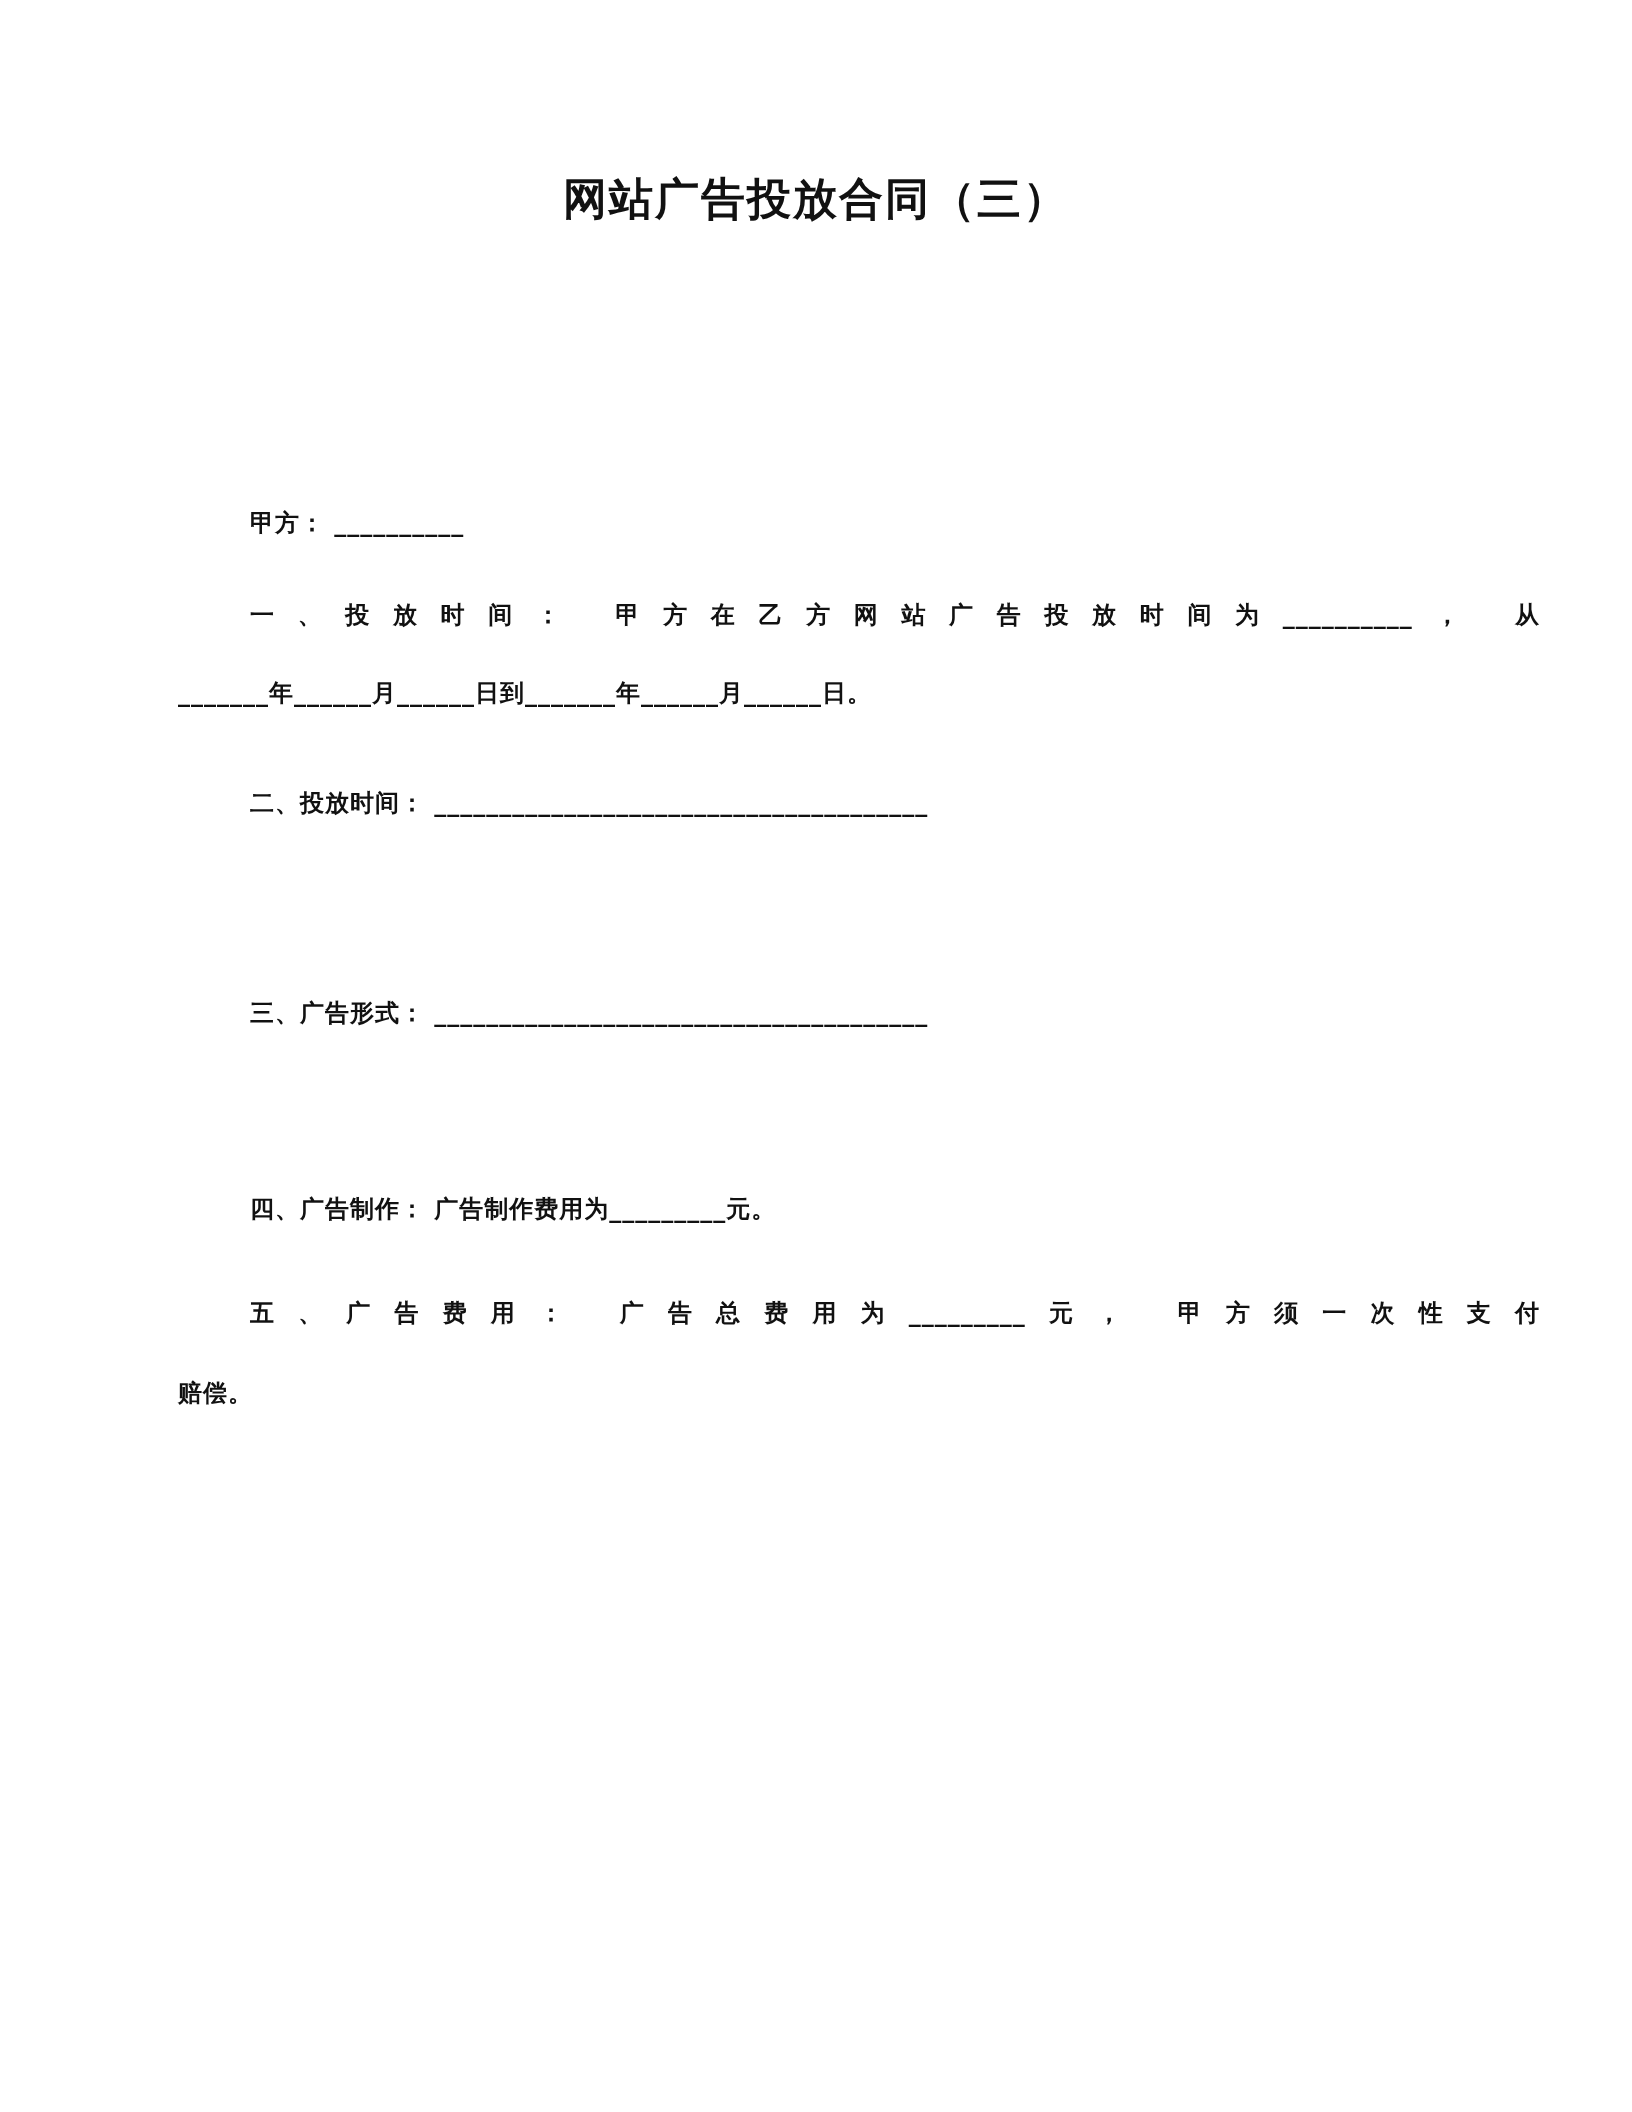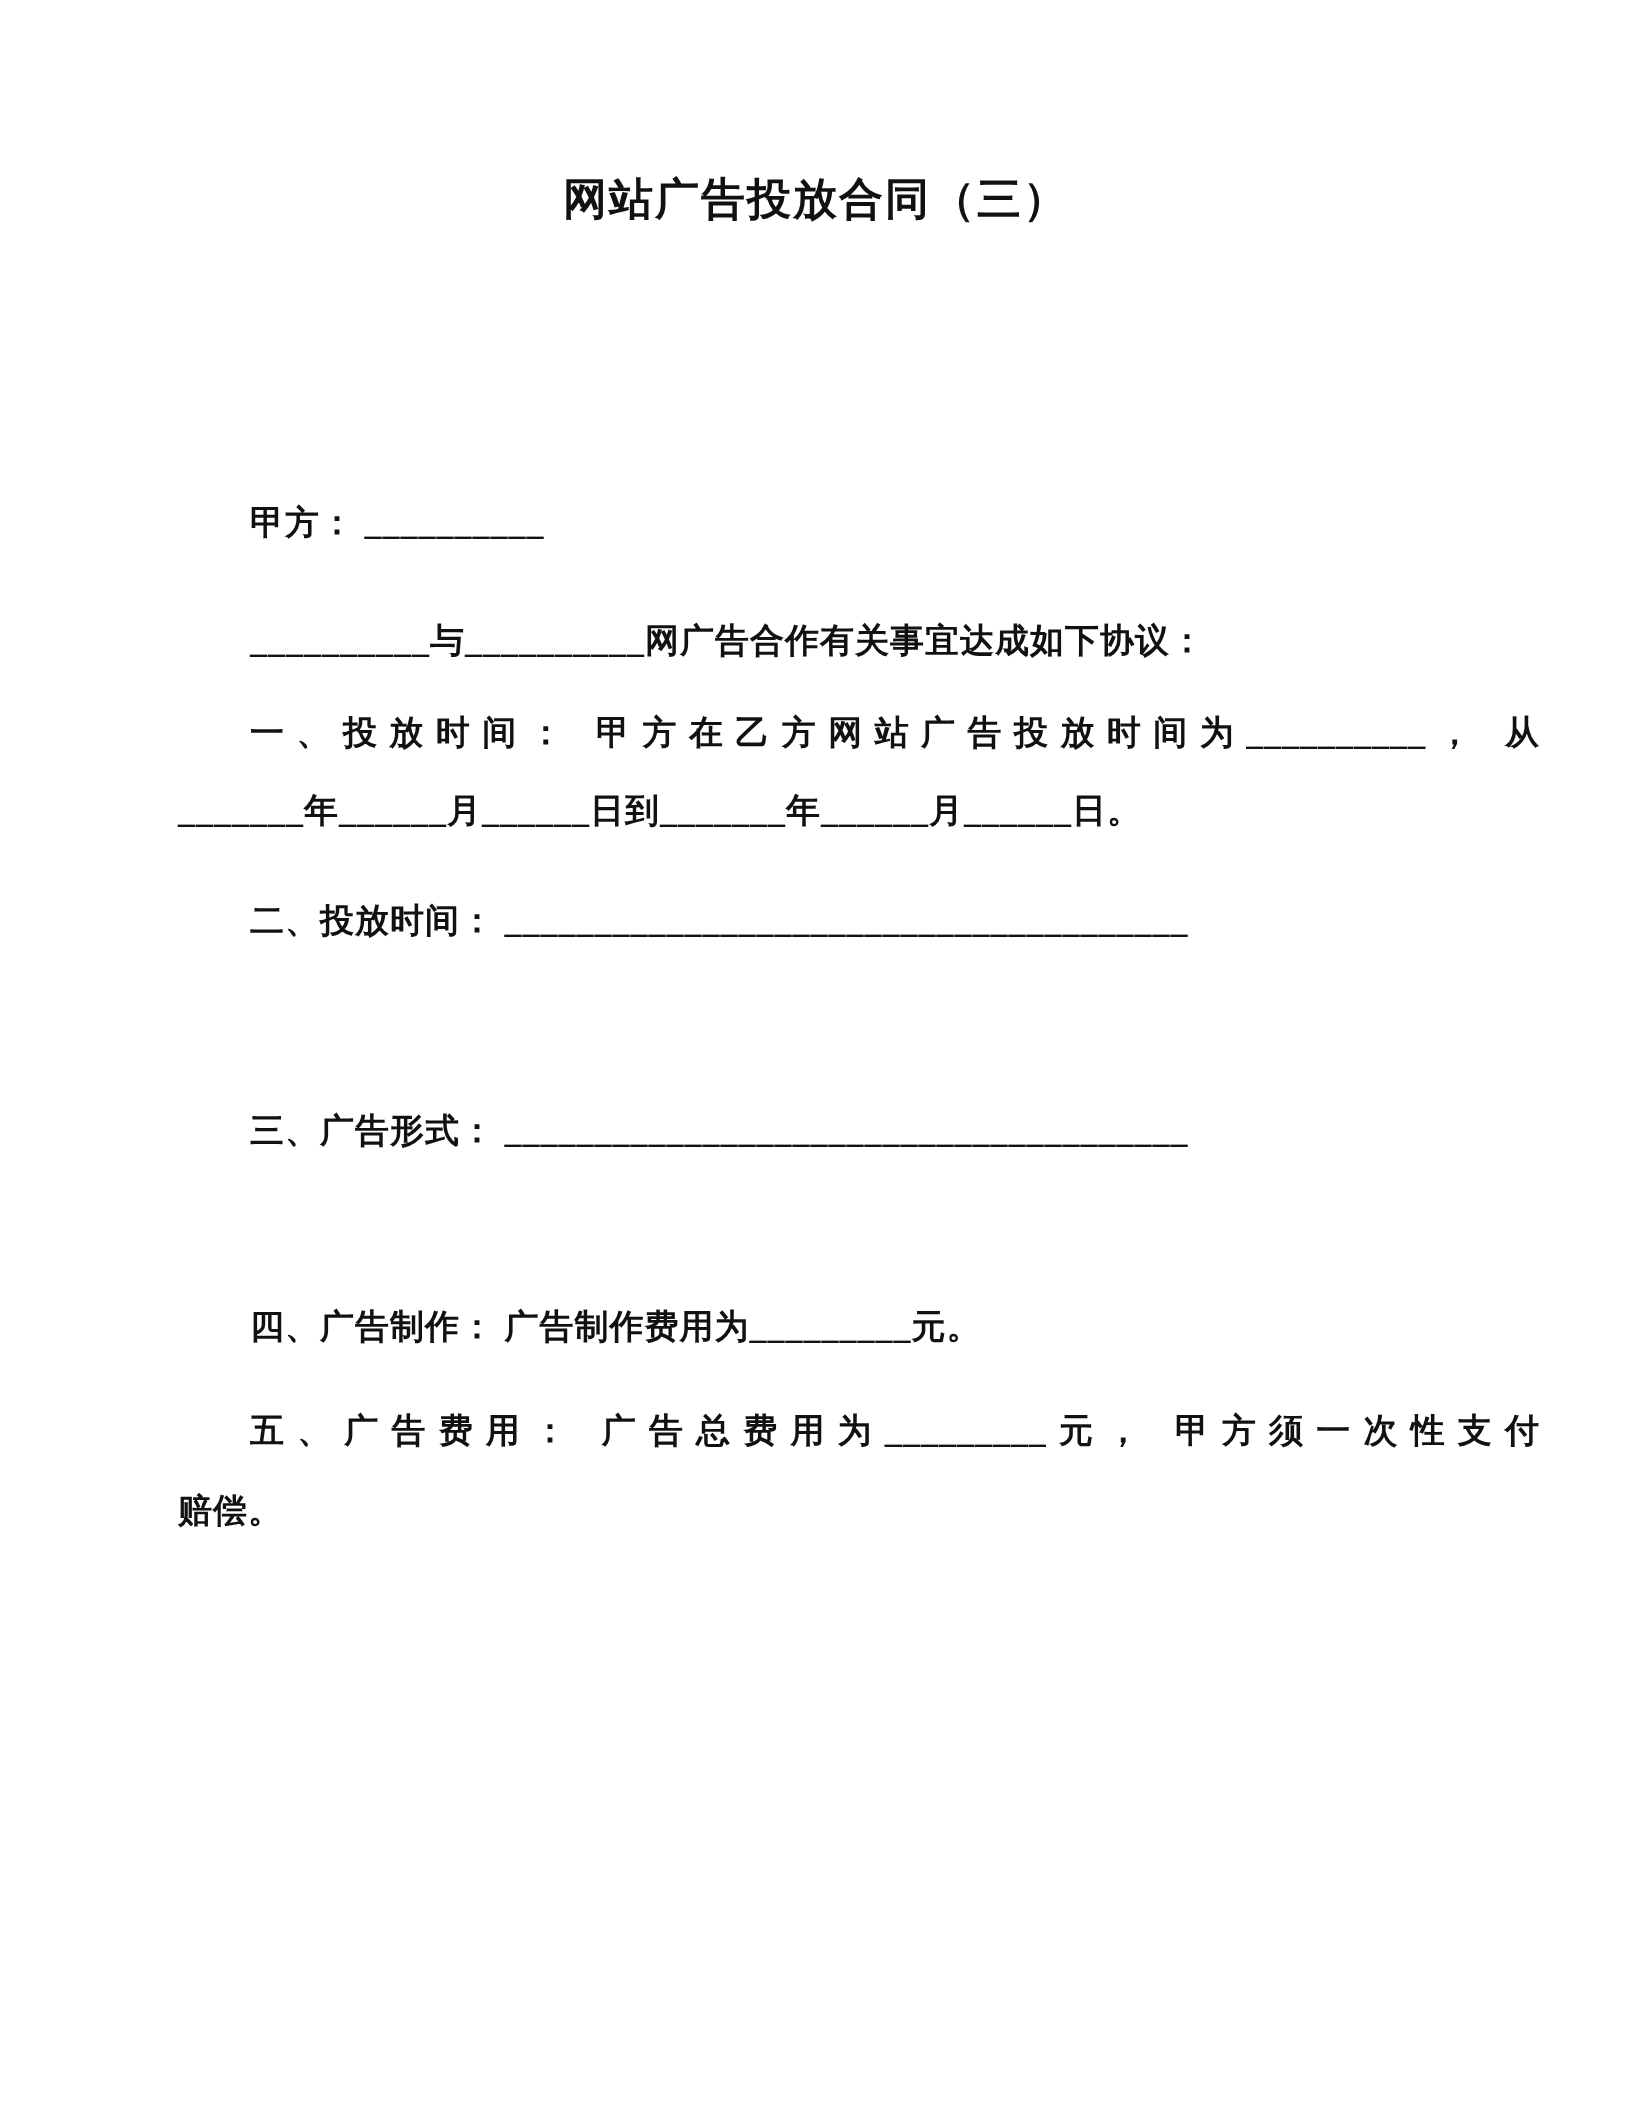--- a/index.html
+++ b/index.html
@@ -21,23 +21,22 @@
   .doc-title {
     padding-top: 168px;
     text-align: center;
     font-size: 44px;
     line-height: 62px;
     letter-spacing: 2px;
   }
   .doc-body {
     margin-left: 178px;
     margin-right: 92px;
-    font-size: 34px;
+    font-size: 24px;
     line-height: 46px;
-    font-family: Liberation Serif, serif;
   }
   .line {
     white-space: nowrap;
     letter-spacing: 1px;
   }
   .indent {
     padding-left: 72px;
   }
   .stretch {
     white-space: normal;
@@ -50,21 +49,20 @@
 
 <div class="page">
 
   <div class="doc-title">网站广告投放合同（三）</div>
 
   <div class="doc-body">
 
     <div class="line indent" style="margin-top:270px">甲方： __________</div>
 
 
-    <div class="line indent" style="margin-top:72px">__________与__________网广告合作有关事宜达成如下协议：</div>
 
     <div class="line indent stretch" style="margin-top:46px">一、投放时间： 甲方在乙方网站广告投放时间为__________， 从</div>
 
     <div class="line" style="margin-top:32px">_______年______月______日到_______年______月______日。</div>
 
     <div class="line indent" style="margin-top:64px">二、投放时间： ______________________________________</div>
 
     <div class="line indent" style="margin-top:164px">三、广告形式： ______________________________________</div>
 
     <div class="line indent" style="margin-top:150px">四、广告制作： 广告制作费用为_________元。</div>

